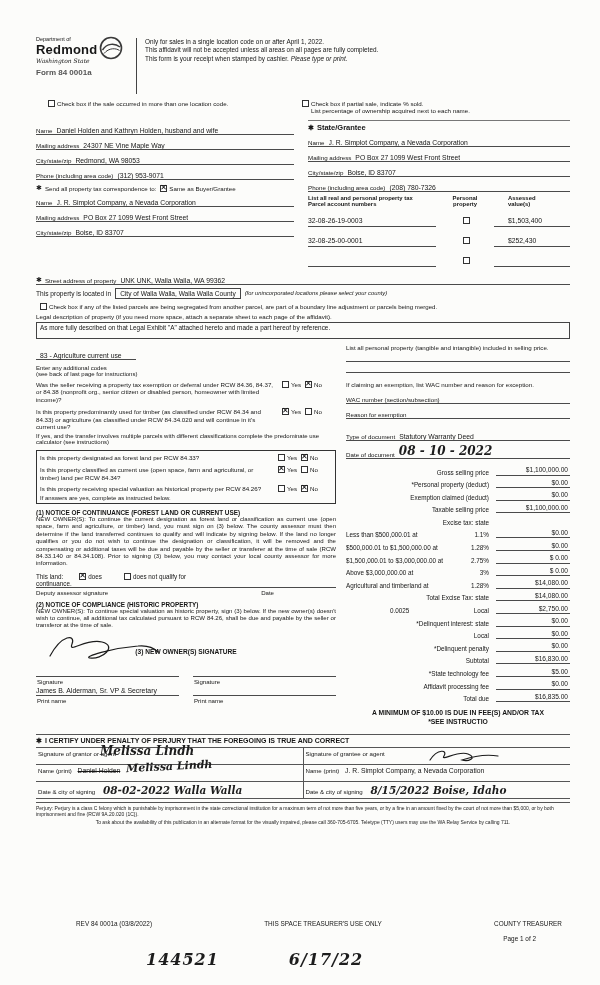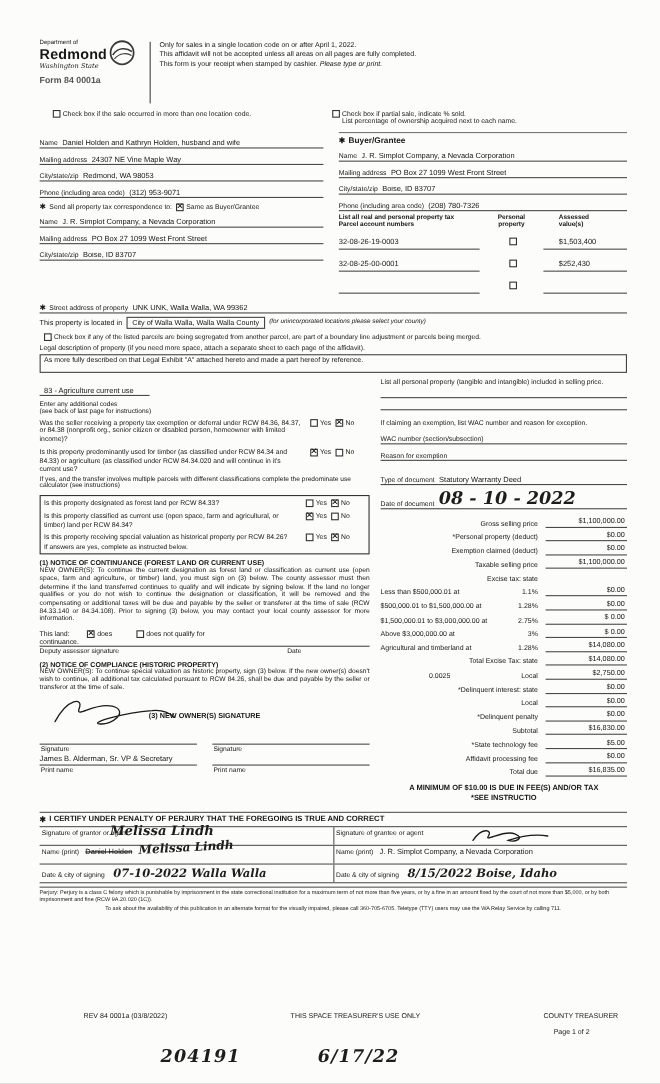--- a/index.html
+++ b/index.html
@@ -195,21 +195,21 @@
         </div>
       <div class="fld">
           <span class="lb">City/state/zip</span>
           <span class="vl">Boise, ID  83707</span>
         </div>
     </div>
 
     <div class="col-buyer">
       <div class="sec-head">
         <span class="mark">✱</span>
-        <span>Buyer/Grantee</span>
+        <span>State/Grantee</span>
       </div>
       <div class="fld">
           <span class="lb">Name</span>
           <span class="vl">J. R. Simplot Company, a Nevada Corporation</span>
         </div>
       <div class="fld">
           <span class="lb">Mailing address</span>
           <span class="vl">PO Box 27 1099 West Front Street</span>
         </div>
       <div class="fld">
@@ -388,21 +388,21 @@
           <span class="lb">Reason for exemption</span>
           <span class="vl"></span>
         </div>
 
       <div class="fld" style="margin-top:9px">
           <span class="lb">Type of document</span>
           <span class="vl">Statutory Warranty Deed</span>
         </div>
       <div class="fld" style="min-height:16px">
           <span class="lb">Date of document</span>
-          <span class="hand" style="font-size:16px">08 - 10 - 2022</span>
+          <span class="hand" style="font-size:12px">08 - 10 - 2022</span>
         </div>
 
       <div class="fin">
         <div class="fin-row" style="margin-top:7px">
             <span class="fin-lbl">Gross selling price</span>
             <span class="fin-val">$1,100,000.00</span>
           </div>
         <div class="fin-row">
             <span class="fin-lbl">*Personal property (deduct)</span>
             <span class="fin-val">$0.00</span>
@@ -515,21 +515,21 @@
           <span class="hand handover">Melissa Lindh</span>
         </div>
         <div class="cg-cell rt">
           <span class="clb">Name (print)</span>
           <span style="font-size:6.8px;margin-left:4px">J. R. Simplot Company, a Nevada Corporation</span>
         </div>
       </div>
       <div class="cg-row">
         <div class="cg-cell">
           <span class="clb">Date &amp; city of signing</span>
-          <span class="hand handdate">07-10-2022  Walla Walla</span>
+          <span class="hand handdate">08-02-2022  Walla Walla</span>
         </div>
         <div class="cg-cell rt">
           <span class="clb">Date &amp; city of signing</span>
           <span class="hand handdate">8/15/2022  Boise, Idaho</span>
         </div>
       </div>
     </div>
   </div>
 
   <div class="perjury">
@@ -538,18 +538,18 @@
   </div>
 
   <div class="footer">
     <div class="f1">
       <span>REV 84 0001a (03/8/2022)</span>
       <span>THIS SPACE TREASURER'S USE ONLY</span>
       <span>COUNTY TREASURER</span>
     </div>
     <div class="f2">Page 1 of 2</div>
     <div class="f3">
-      <span class="hand stamp stamp1">204191</span>
+      <span class="hand stamp stamp1">144521</span>
       <span class="hand stamp stamp2">6/17/22</span>
     </div>
   </div>
 
 </div>
 
 </body></html>

